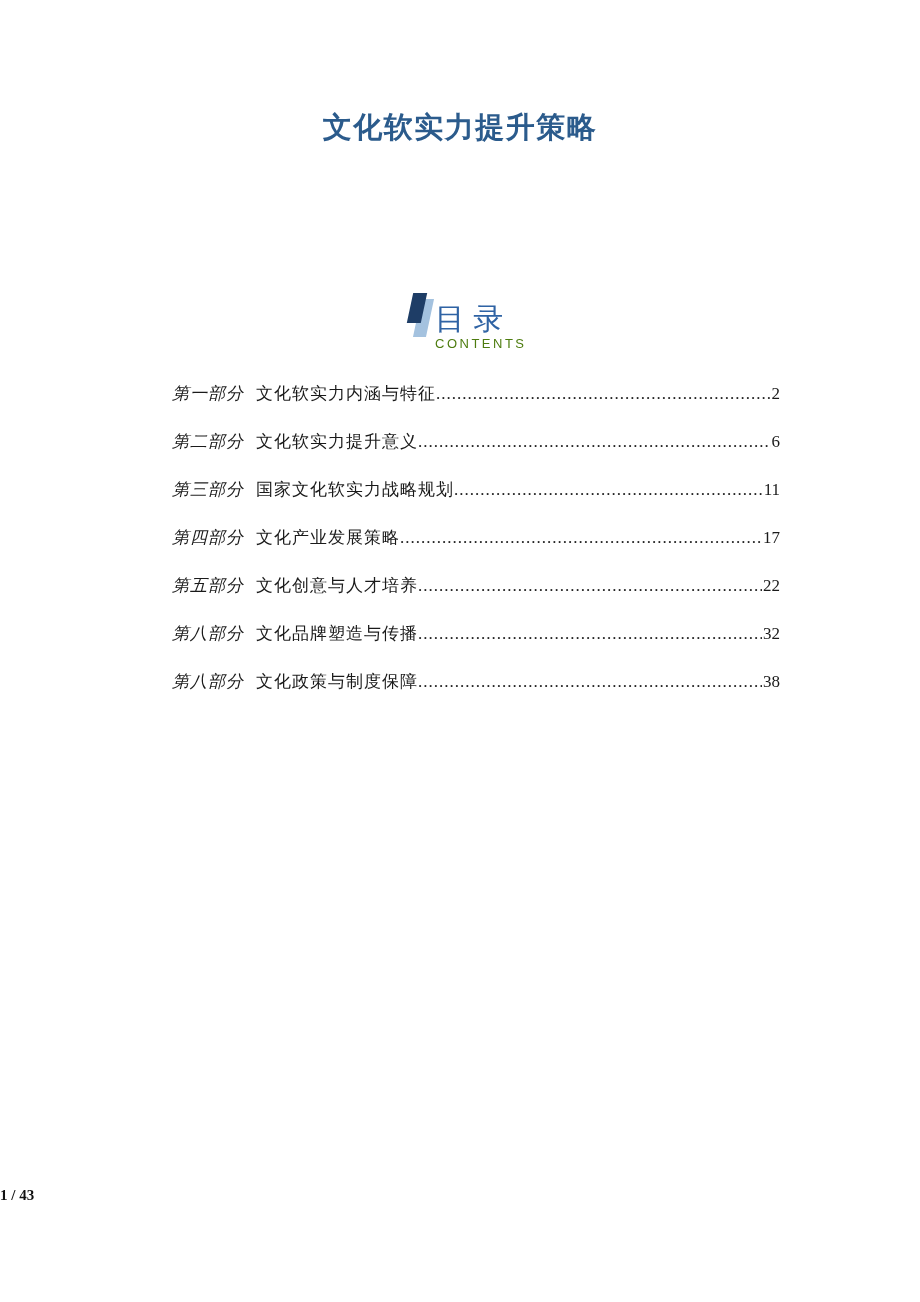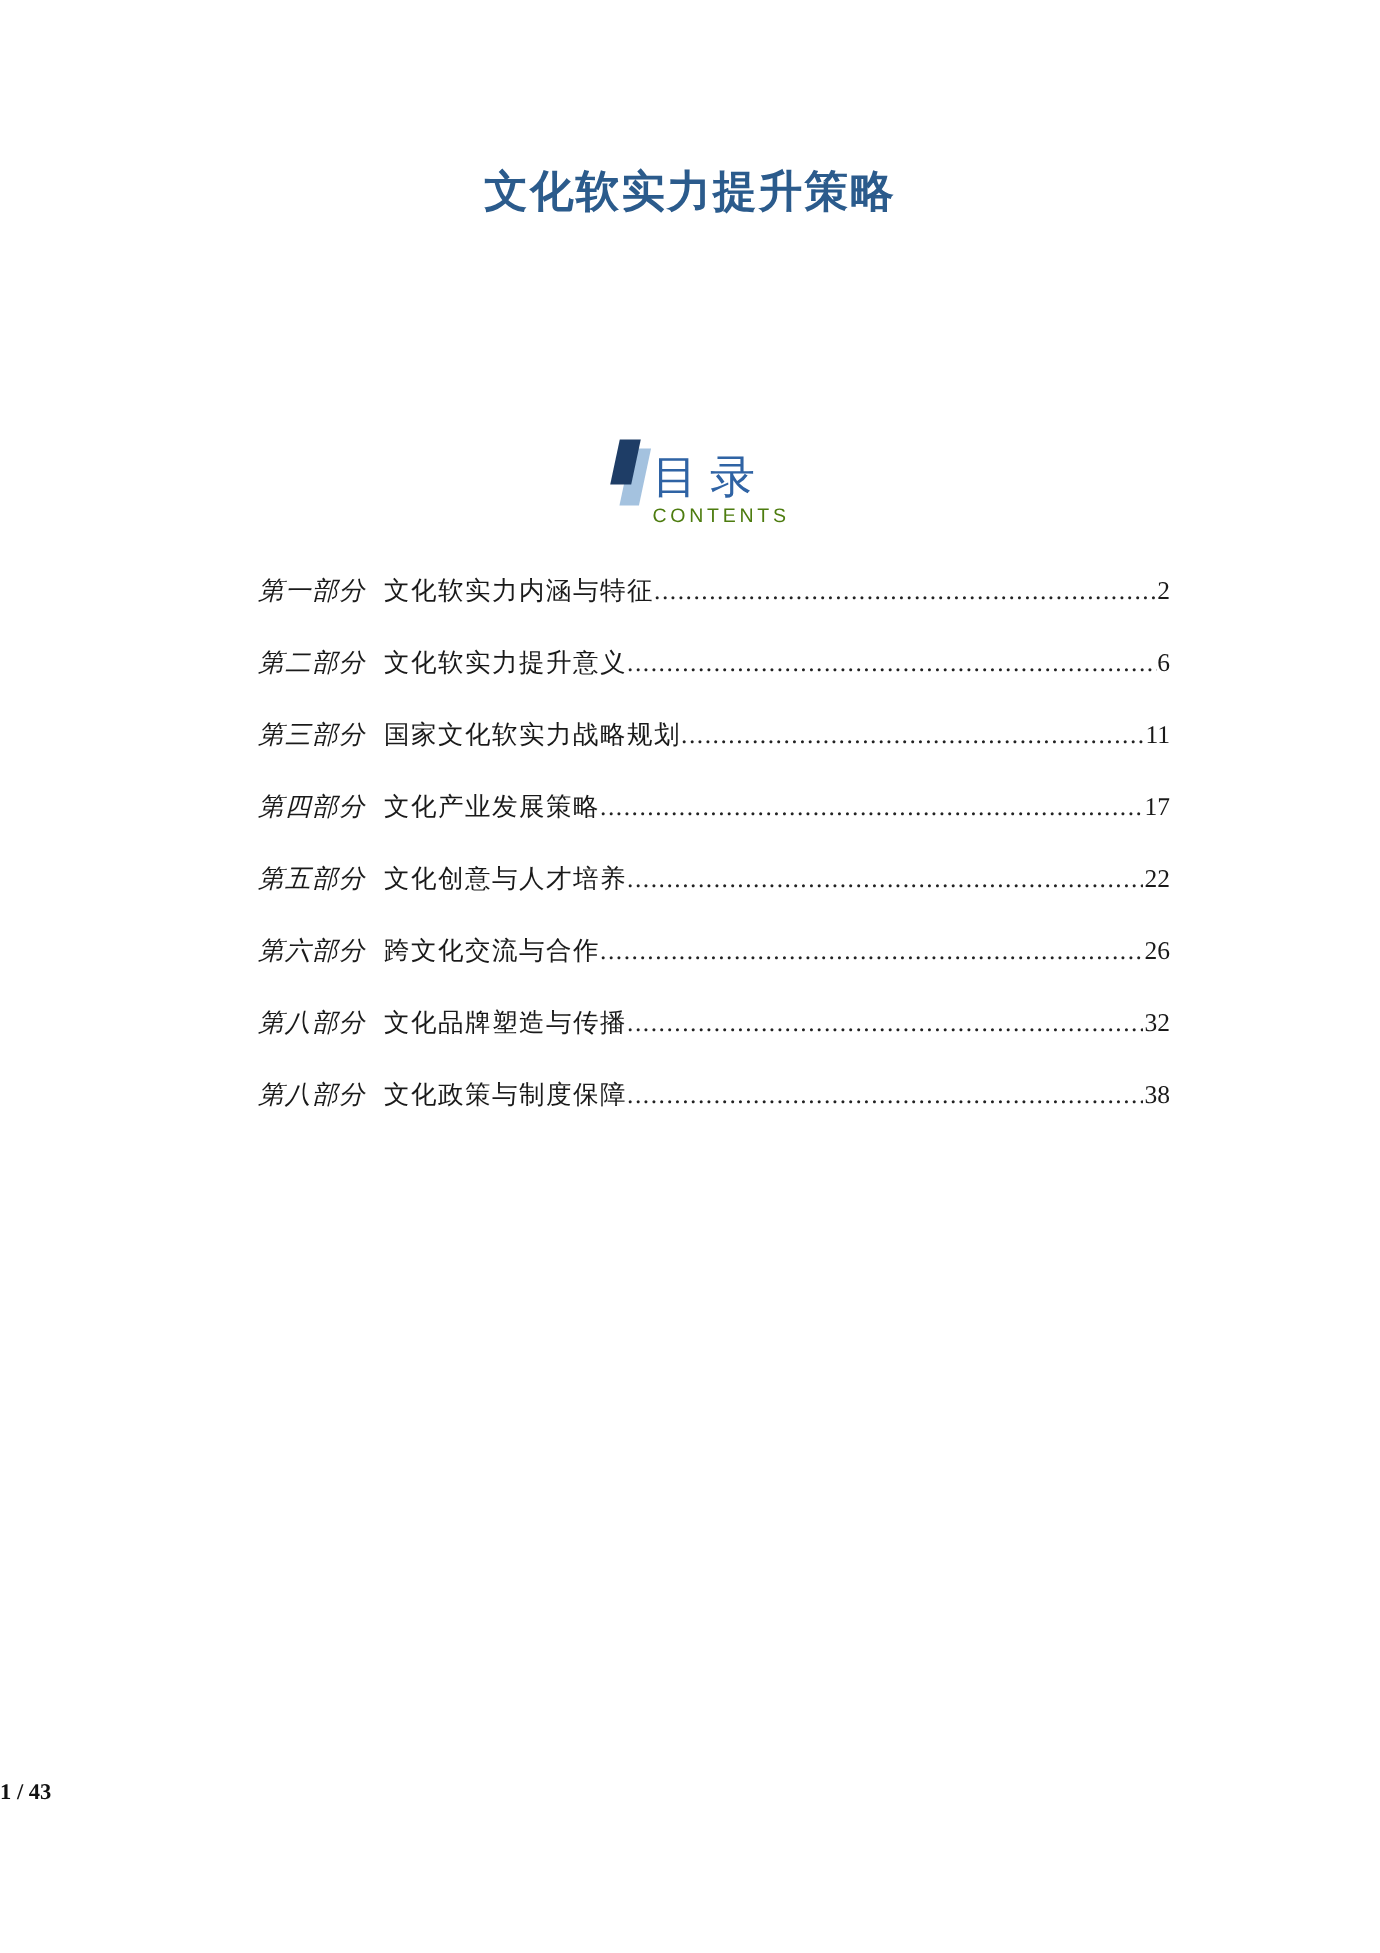--- a/index.html
+++ b/index.html
@@ -196,26 +196,20 @@
       <span class="toc-page">17</span>
     </div>
 
     <div class="toc-row">
       <span class="toc-label">第五部分</span>
       <span class="toc-title">文化创意与人才培养</span>
       <span class="toc-leader"></span>
       <span class="toc-page">22</span>
     </div>
 
-    <div class="toc-row">
-      <span class="toc-label">第六部分</span>
-      <span class="toc-title">跨文化交流与合作</span>
-      <span class="toc-leader"></span>
-      <span class="toc-page">26</span>
-    </div>
 
     <div class="toc-row">
       <span class="toc-label">第八部分</span>
       <span class="toc-title">文化品牌塑造与传播</span>
       <span class="toc-leader"></span>
       <span class="toc-page">32</span>
     </div>
 
     <div class="toc-row">
       <span class="toc-label">第八部分</span>

